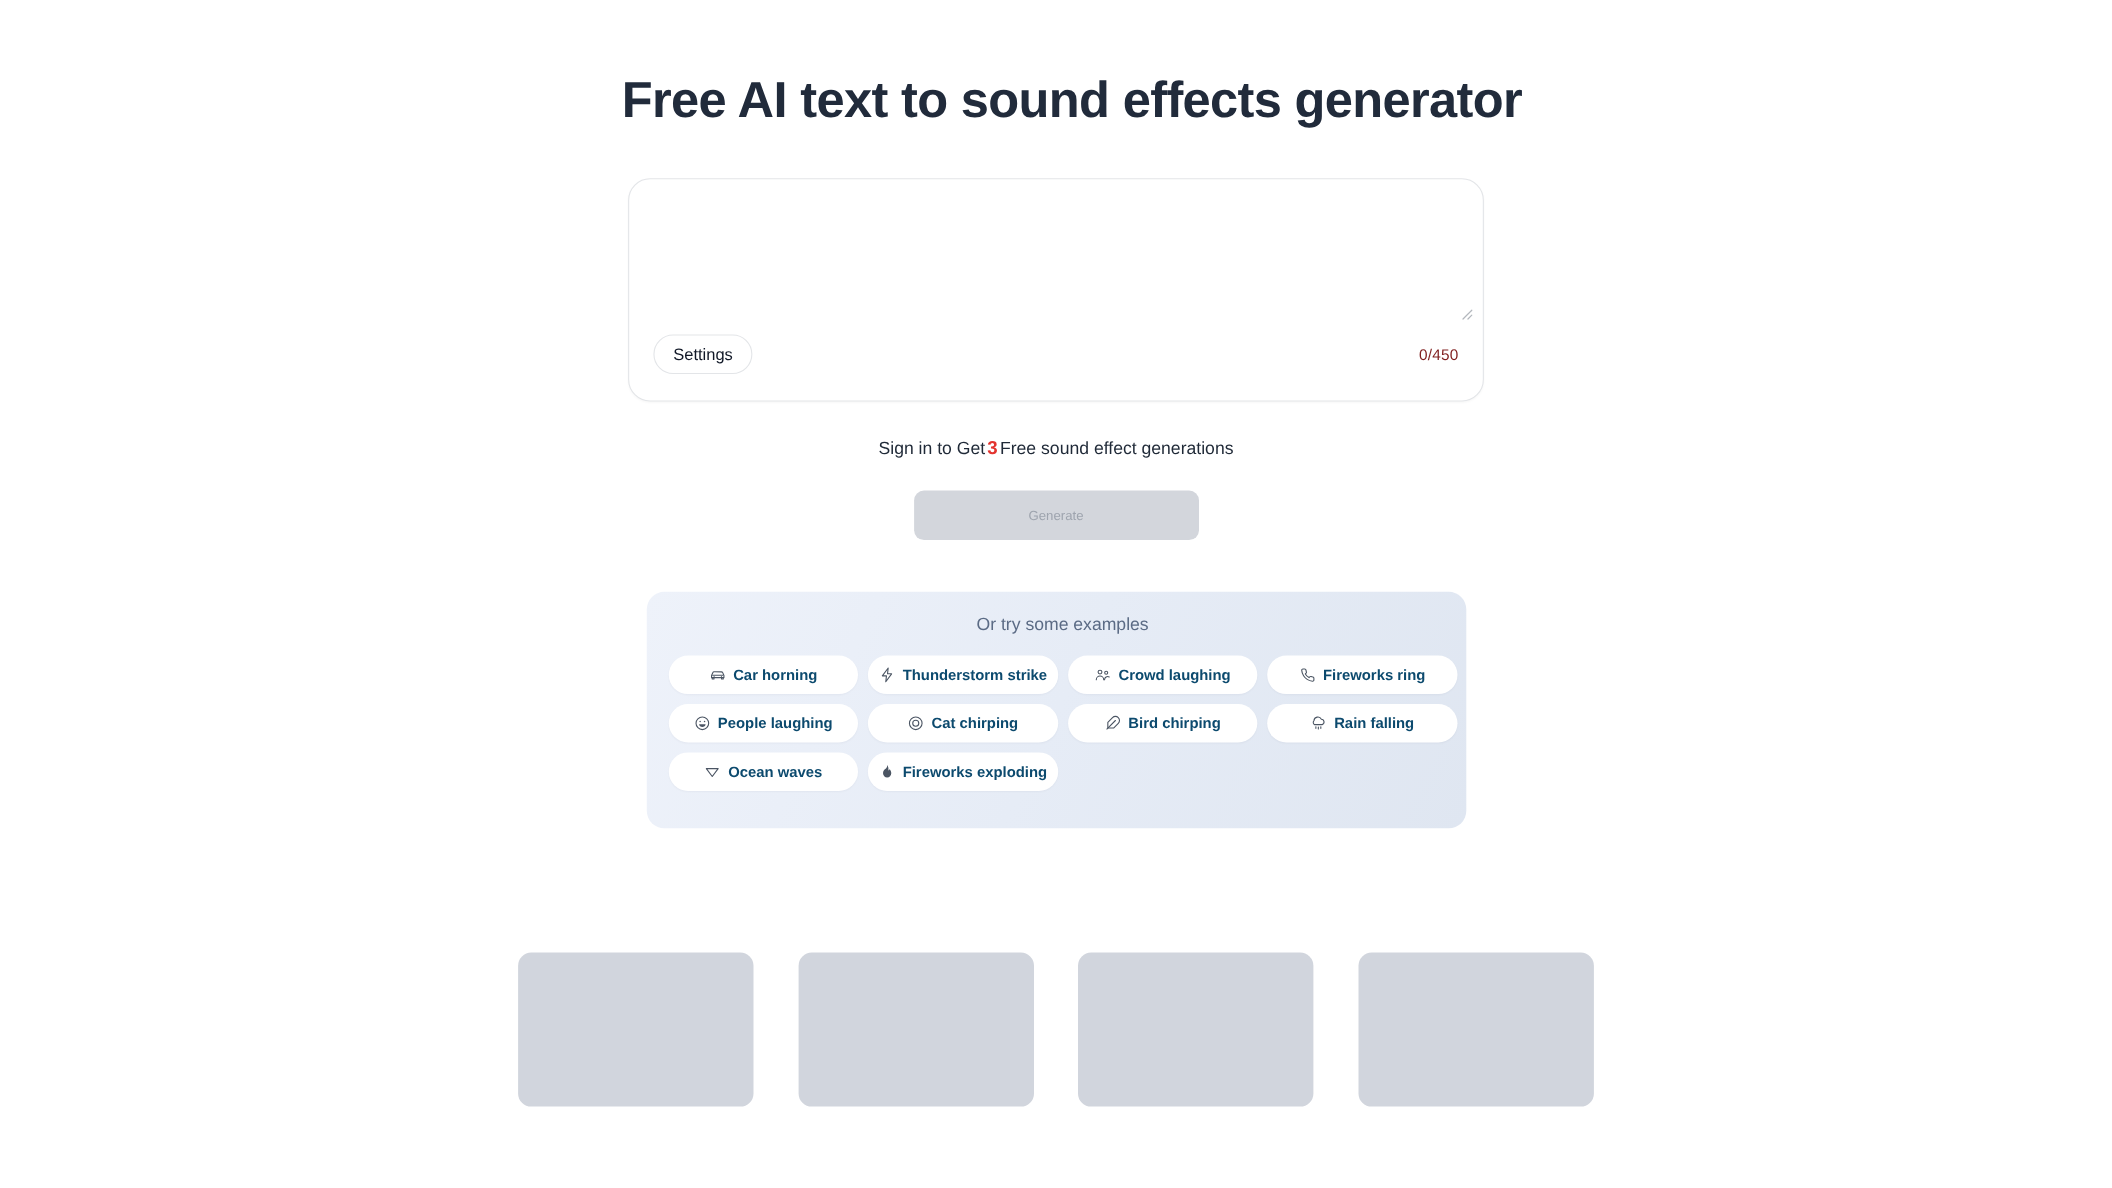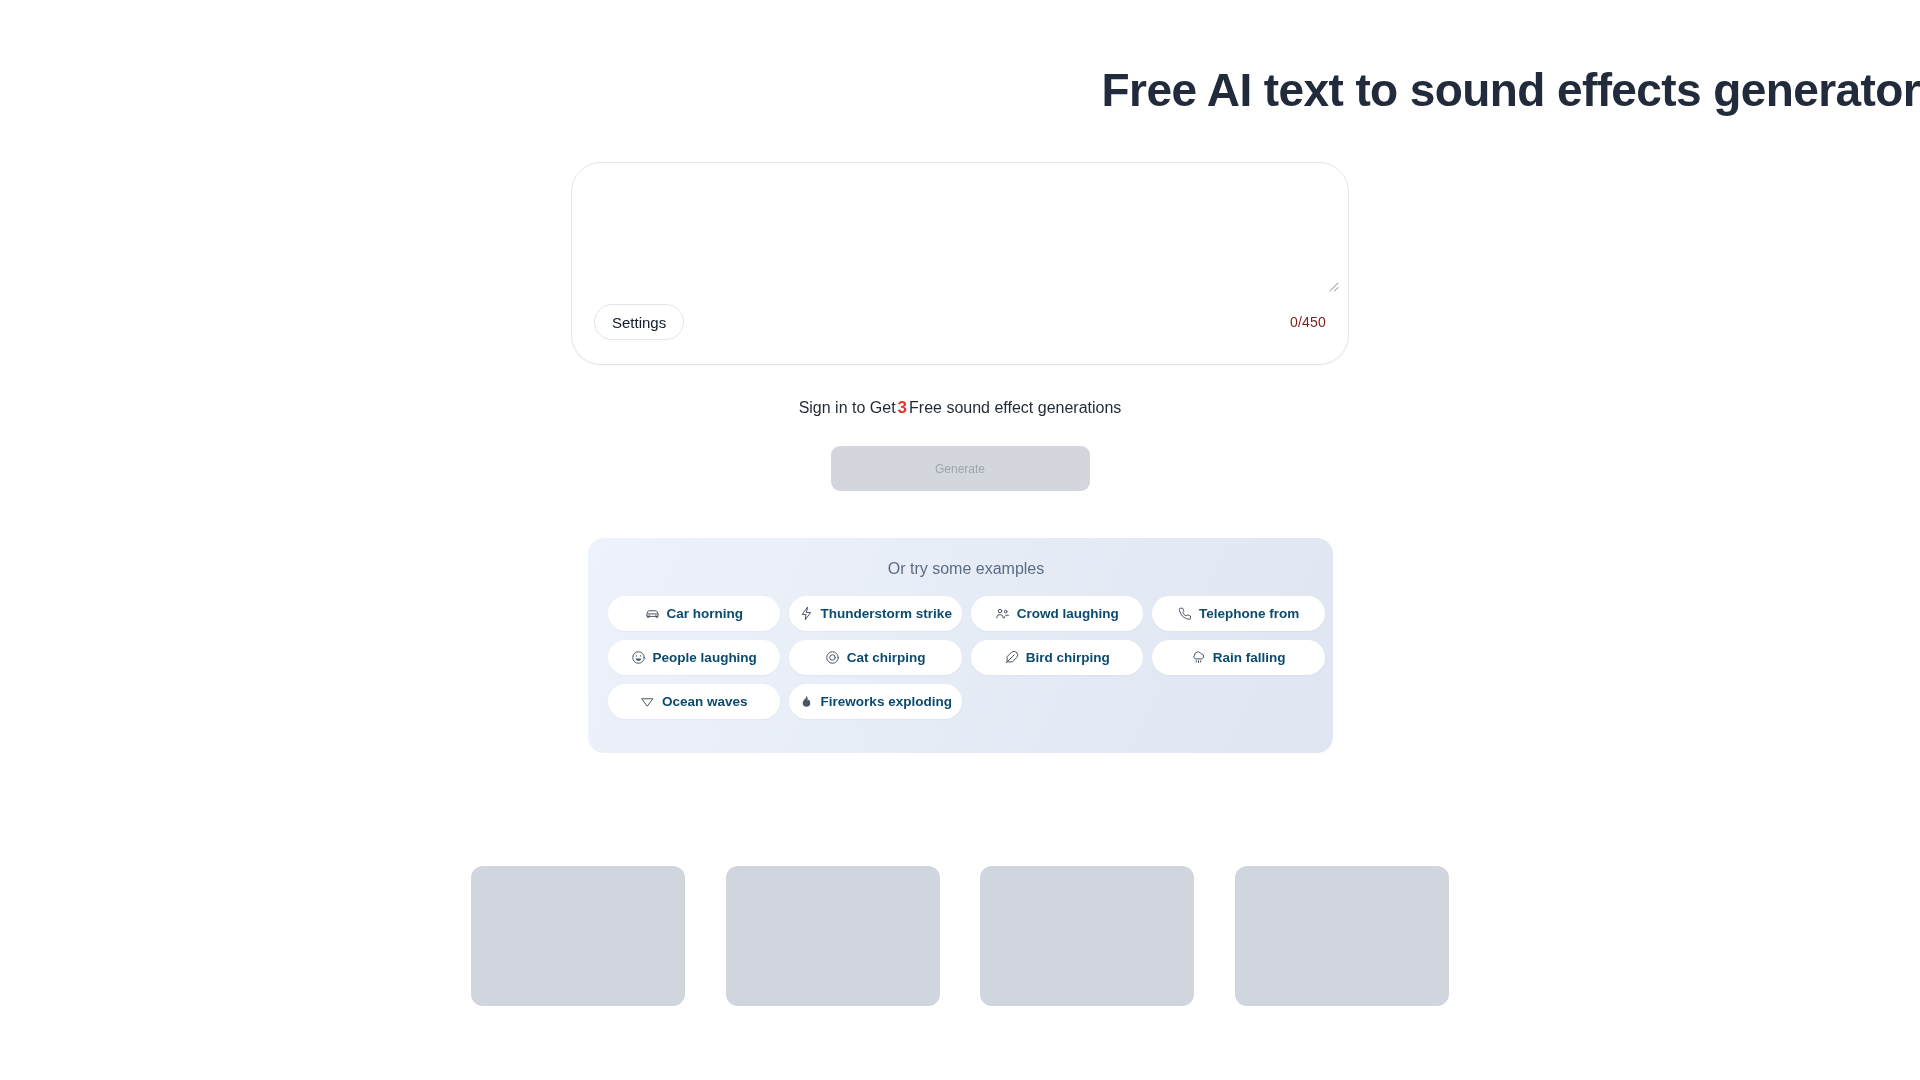--- a/index.html
+++ b/index.html
@@ -18,21 +18,21 @@
     position: relative;
     background: #ffffff;
     display: flex;
     flex-direction: column;
     align-items: center;
   }
 
   
   .hero {
     width: 100%;
-    text-align: right;
+    text-align: center;
     padding-top: 62px;
     padding-left: 29px;
   }
 
   .hero-title {
     font-size: 46px;
     line-height: 1.22;
     font-weight: 800;
     color: #212b3b;
     letter-spacing: -0.6px;
@@ -47,21 +47,21 @@
     font-weight: 400;
   }
 
   
   .prompt-card {
     margin-top: 44px;
     width: 778px;
     min-height: 203px;
     background: #ffffff;
     border: 1px solid #e3e5e8;
-    border-radius: 30px;
+    border-radius: 20px;
     box-shadow: 0 1px 2px rgba(16,24,40,0.03);
     position: relative;
     display: flex;
     flex-direction: column;
   }
 
   .prompt-textarea {
     width: 100%;
     flex: 1;
     min-height: 118px;
@@ -279,21 +279,21 @@
             </svg>
           </span>
           <span>Crowd laughing</span>
         </button>
         <button class="example-chip">
           <span class="chip-icon">
             <svg viewBox="0 0 24 24" fill="none" stroke="currentColor" stroke-width="1.6" stroke-linecap="round" stroke-linejoin="round">
               <path d="M21.5 16.9v2.6a1.8 1.8 0 0 1-2 1.8 17.6 17.6 0 0 1-7.7-2.7 17.3 17.3 0 0 1-5.3-5.3A17.6 17.6 0 0 1 3.8 5.5a1.8 1.8 0 0 1 1.8-2h2.6a1.8 1.8 0 0 1 1.8 1.6c.1.9.3 1.8.6 2.6a1.8 1.8 0 0 1-.4 1.9l-1.1 1.1a14 14 0 0 0 5.3 5.3l1.1-1.1a1.8 1.8 0 0 1 1.9-.4c.8.3 1.7.5 2.6.6a1.8 1.8 0 0 1 1.5 1.8z"></path>
             </svg>
           </span>
-          <span>Telephone from</span>
+          <span>Fireworks ring</span>
         </button>
         <button class="example-chip">
           <span class="chip-icon">
             <svg viewBox="0 0 24 24" fill="none" stroke="currentColor" stroke-width="1.6" stroke-linecap="round" stroke-linejoin="round">
               <circle cx="12" cy="12" r="9.2"></circle>
               <path d="M7.2 13.6a4.9 4.9 0 0 0 9.6 0z" fill="currentColor" stroke="none"></path>
               <circle cx="8.8" cy="9.4" r="1.1" fill="currentColor" stroke="none"></circle>
               <circle cx="15.2" cy="9.4" r="1.1" fill="currentColor" stroke="none"></circle>
             </svg>
           </span>

